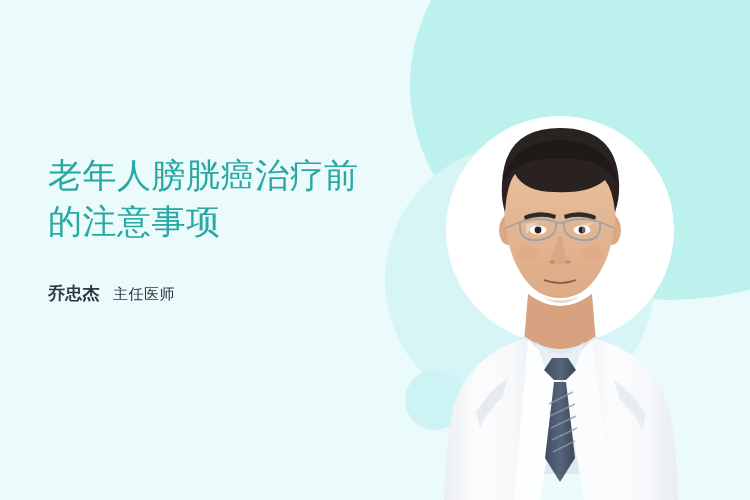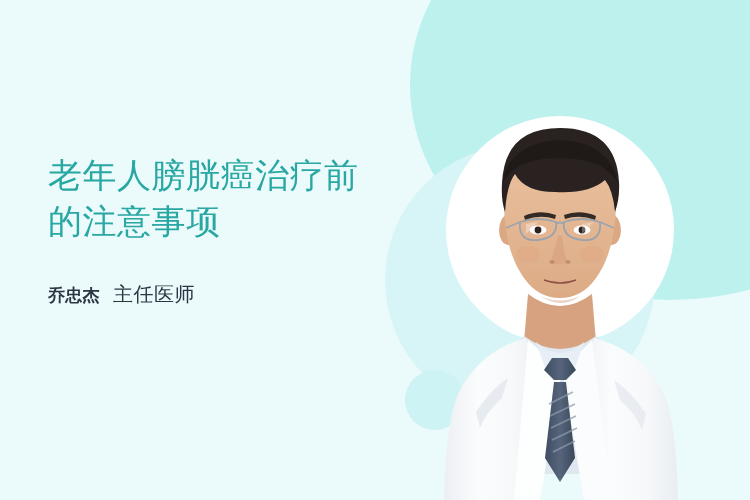--- a/index.html
+++ b/index.html
@@ -87,21 +87,21 @@
   #byline {
     margin-top: 38px;
     color: #2c3743;
     font-size: 17px;
     font-weight: bold;
     line-height: 24px;
     letter-spacing: 0.3px;
   }
   #byline .rank {
     font-weight: normal;
-    font-size: 20px;
+    font-size: 15px;
     margin-left: 13px;
     letter-spacing: 0.5px;
   }
   #affil {
     margin-top: 9px;
     color: #2f3b47;
     font-size: 16.5px;
     line-height: 24px;
     font-weight: 400;
     letter-spacing: 0.2px;

